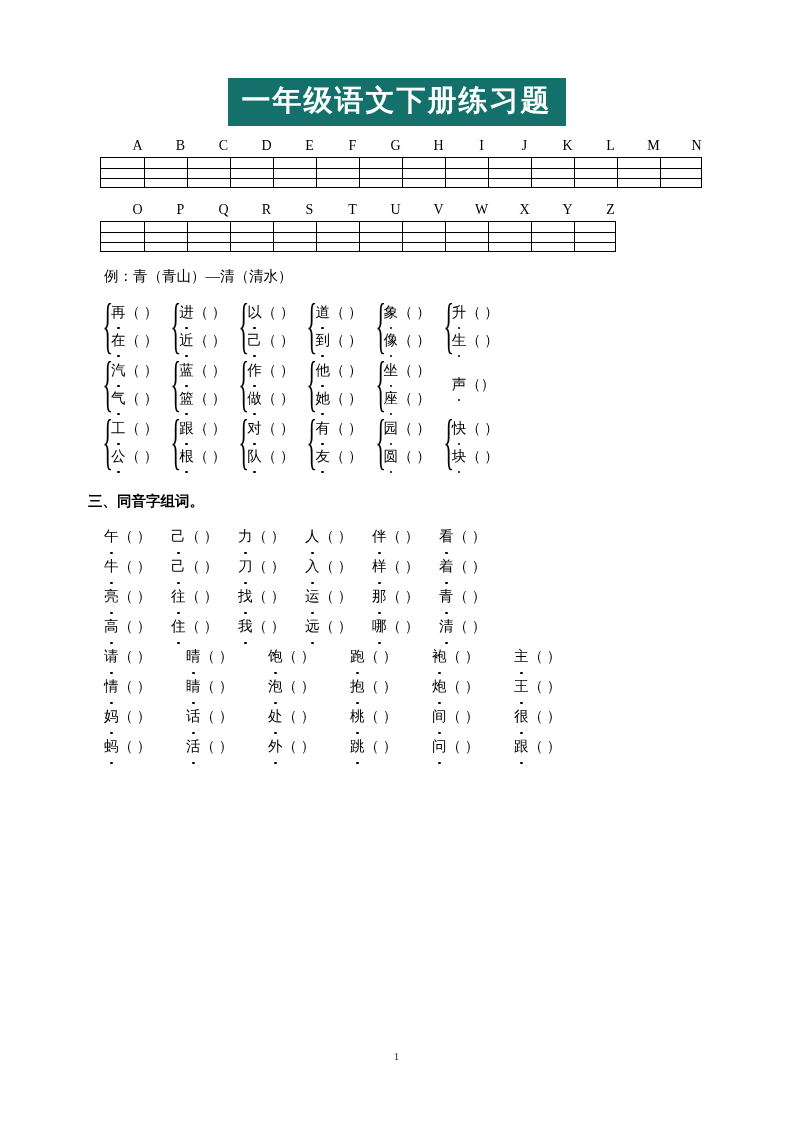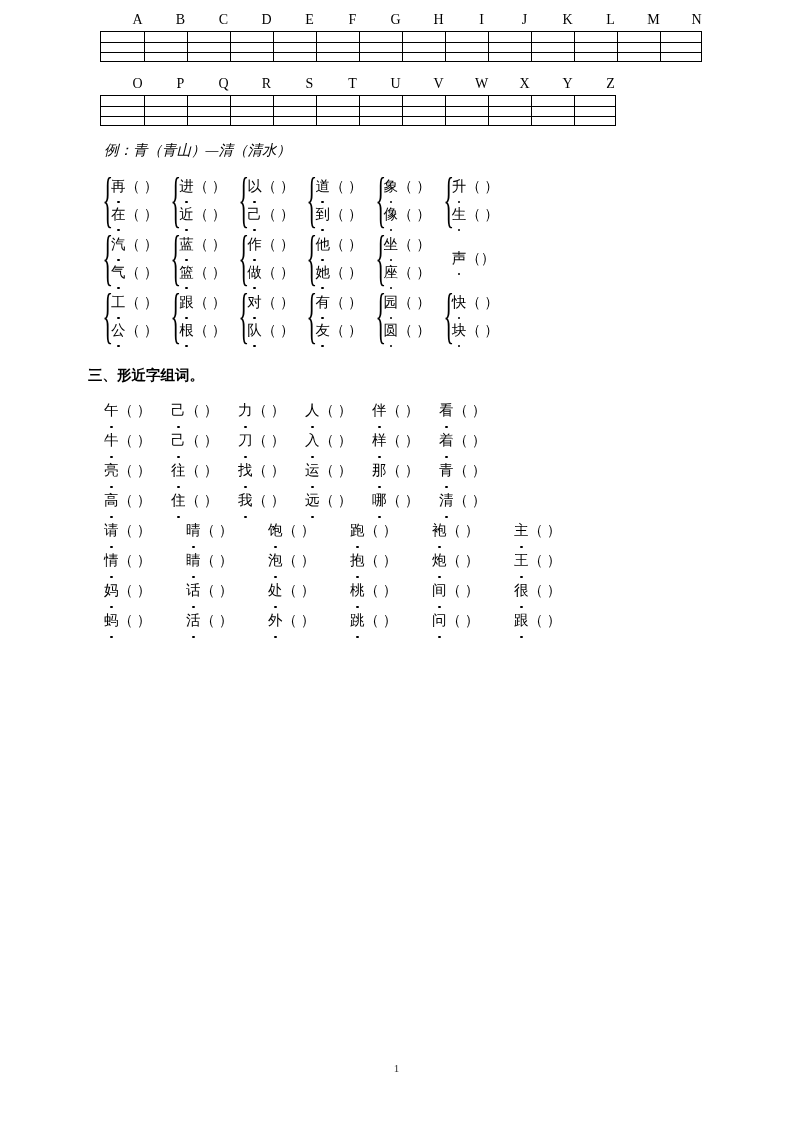--- a/index.html
+++ b/index.html
@@ -54,21 +54,20 @@
     margin-top: 18px;
     margin-left: 28px;
     font-weight: 600;
   }
   .section-h.sec2 { margin-left: 36px; margin-top: 22px; }
   .section-h.sec3 { margin-left: 28px; margin-top: 22px; }
   .example {
     font-size: 14.5px;
     margin-top: 15px;
     margin-left: 44px;
-    font-style: italic;
   }
 
   
   .alpha-block { margin-top: 12px; margin-left: 40px; }
   .alpha-row {
     display: flex;
     font-size: 14px;
     font-family: "Liberation Serif", serif;
     margin-bottom: 3px;
   }
@@ -160,20 +159,23 @@
     text-align: center;
     font-size: 11px;
     color: #333;
   }
 </style>
 </head>
 <body>
 
 <div class="page">
 
+  <div class="title-wrap">
+    <div class="title">一年级语文下册练习题</div>
+  </div>
 
 
 
   <div class="alpha-block">
     <div class="alpha-row" id="alpha-row-1" style="padding-left: 16px;">
         <span class="cellL" style="width: 43px;">A</span>
         <span class="cellL" style="width: 43px;">B</span>
         <span class="cellL" style="width: 43px;">C</span>
         <span class="cellL" style="width: 43px;">D</span>
         <span class="cellL" style="width: 43px;">E</span>
@@ -368,21 +370,21 @@
         <div class="brace-group">
           <span class="brace">{</span>
           <div class="pair">
             <div class="item"><span class="dotted">快</span><span class="paren">（    ）</span></div>
             <div class="item"><span class="dotted">块</span><span class="paren">（    ）</span></div>
           </div>
         </div>
       </div>
     </div>
 
-  <div class="section-h sec3">三、形近字组词。</div>
+  <div class="section-h sec3">三、同音字组词。</div>
   <div class="xing-block" id="xing-block">
       <div class="xing-row">
         <span class="xcell" style="width: 67px;"><span class="dotted">午</span><span class="paren">（    ）</span></span>
         <span class="xcell" style="width: 67px;"><span class="dotted">己</span><span class="paren">（    ）</span></span>
         <span class="xcell" style="width: 67px;"><span class="dotted">力</span><span class="paren">（    ）</span></span>
         <span class="xcell" style="width: 67px;"><span class="dotted">人</span><span class="paren">（    ）</span></span>
         <span class="xcell" style="width: 67px;"><span class="dotted">伴</span><span class="paren">（    ）</span></span>
         <span class="xcell" style="width: 67px;"><span class="dotted">看</span><span class="paren">（    ）</span></span>
       </div>
       <div class="xing-row">

